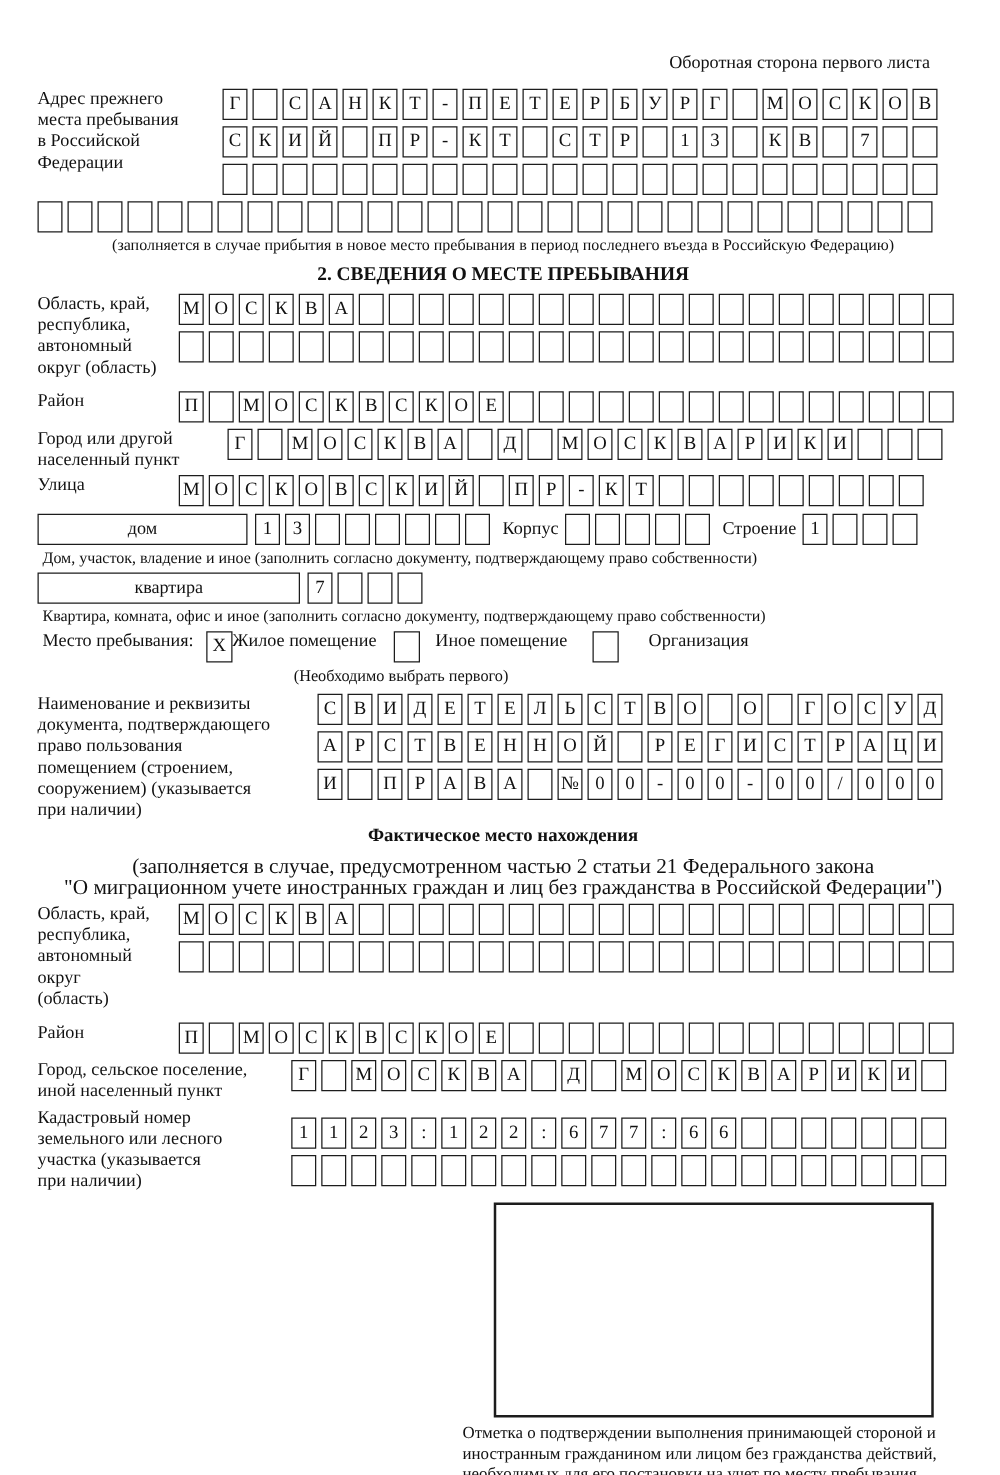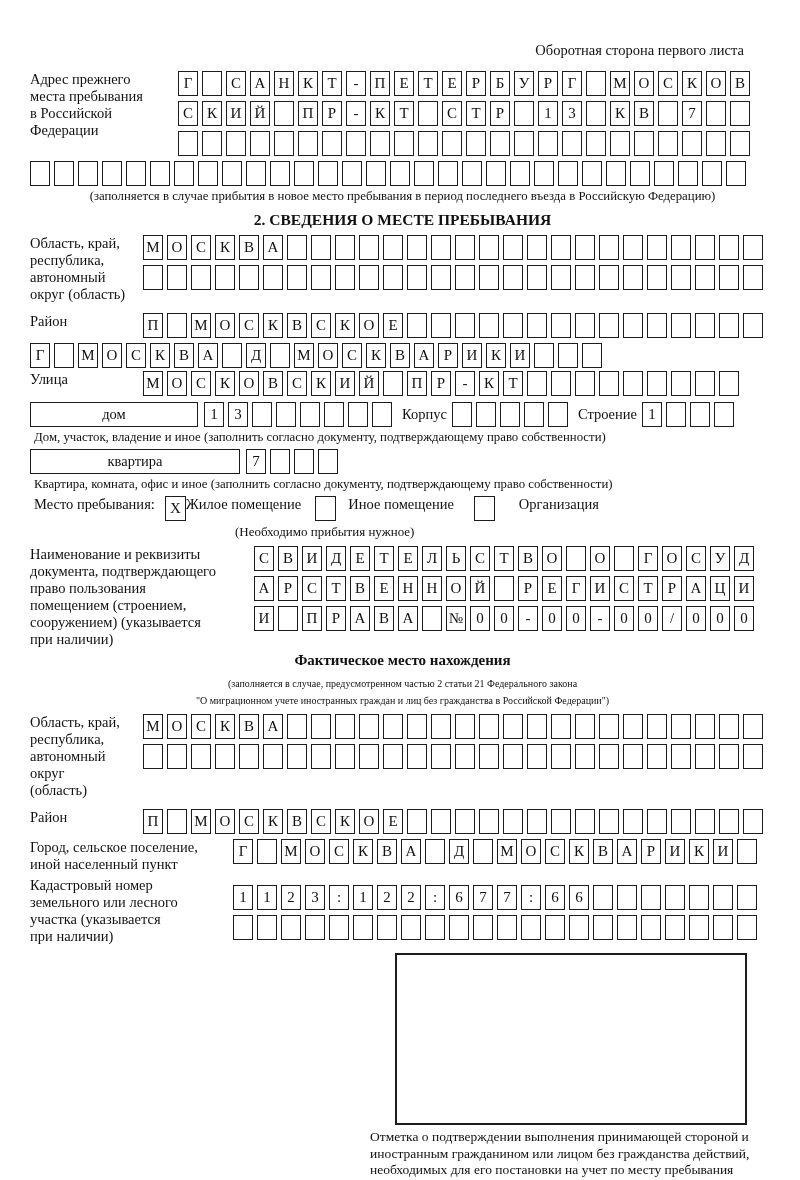--- a/index.html
+++ b/index.html
@@ -18,21 +18,21 @@
         font-size:15px;flex-shrink:0;background:#fff;}
   .widebox{box-sizing:border-box;height:25px;border:1.7px solid #1c1c1c;
         display:flex;align-items:center;justify-content:center;font-size:14.5px;}
   .checkbox{box-sizing:border-box;width:21px;height:25px;border:1.6px solid #1c1c1c;
         display:inline-flex;align-items:center;justify-content:center;font-size:15px;}
 
   .footnote{font-size:12.8px;text-align:center;width:745px;}
   .note-left{font-size:12.8px;margin:3px 0 4px 4px;}
   .sec-title{font-size:15.5px;font-weight:bold;text-align:center;width:745px;margin:7px 0 6px 0;}
   .fact-title{font-size:15px;font-weight:bold;text-align:center;width:745px;margin:4px 0 6px 0;}
-  .fact-note{font-size:10px;text-align:center;width:745px;line-height:17px;}
+  .fact-note{font-size:17px;text-align:center;width:745px;line-height:17px;}
 
   .stampbox{box-sizing:border-box;width:352px;height:172px;border:2px solid #1c1c1c;margin:8px 0 0 365px;}
   .stamp-caption{width:410px;margin:4px 0 0 340px;font-size:13.5px;line-height:16.5px;text-align:left;}
 </style>
 </head>
 <body>
 
 <div class="page">
 
   <div class="header-note">Оборотная сторона первого листа</div>
@@ -250,20 +250,22 @@
         <span class="cell"></span>
         <span class="cell"></span>
         <span class="cell"></span>
         <span class="cell"></span>
         <span class="cell"></span>
         <span class="cell"></span>
       </div>
   </div>
 
   <div class="row" style="margin-top:5px;">
+    <div class="lbl" style="width:152px;">Город или другой
+населенный пункт</div>
     <div class="cells">
         <span class="cell">Г</span>
         <span class="cell"></span>
         <span class="cell">М</span>
         <span class="cell">О</span>
         <span class="cell">С</span>
         <span class="cell">К</span>
         <span class="cell">В</span>
         <span class="cell">А</span>
         <span class="cell"></span>
@@ -359,21 +361,21 @@
 
   <div class="row" style="margin-top:4px;align-items:flex-start;font-size:14.5px;">
     <span style="margin-left:4px;">Место пребывания:</span>
     <span class="checkbox" style="margin-left:10px;">X</span>
     <span style="margin-left:0;">Жилое помещение</span>
     <span class="checkbox" style="margin-left:14px;"></span>
     <span style="margin-left:12px;">Иное помещение</span>
     <span class="checkbox" style="margin-left:20px;"></span>
     <span style="margin-left:24px;">Организация</span>
   </div>
-  <div style="font-size:13px;margin:3px 0 6px 205px;">(Необходимо прибытия нужное)</div>
+  <div style="font-size:13px;margin:3px 0 6px 205px;">(Необходимо выбрать первого)</div>
 
   <div class="row" style="margin-top:6px;">
     <div class="lbl" style="width:224px;">Наименование и реквизиты
 документа, подтверждающего
 право пользования
 помещением (строением,
 сооружением) (указывается
 при наличии)</div>
     <div class="cellcol">
       <div class="cells">

